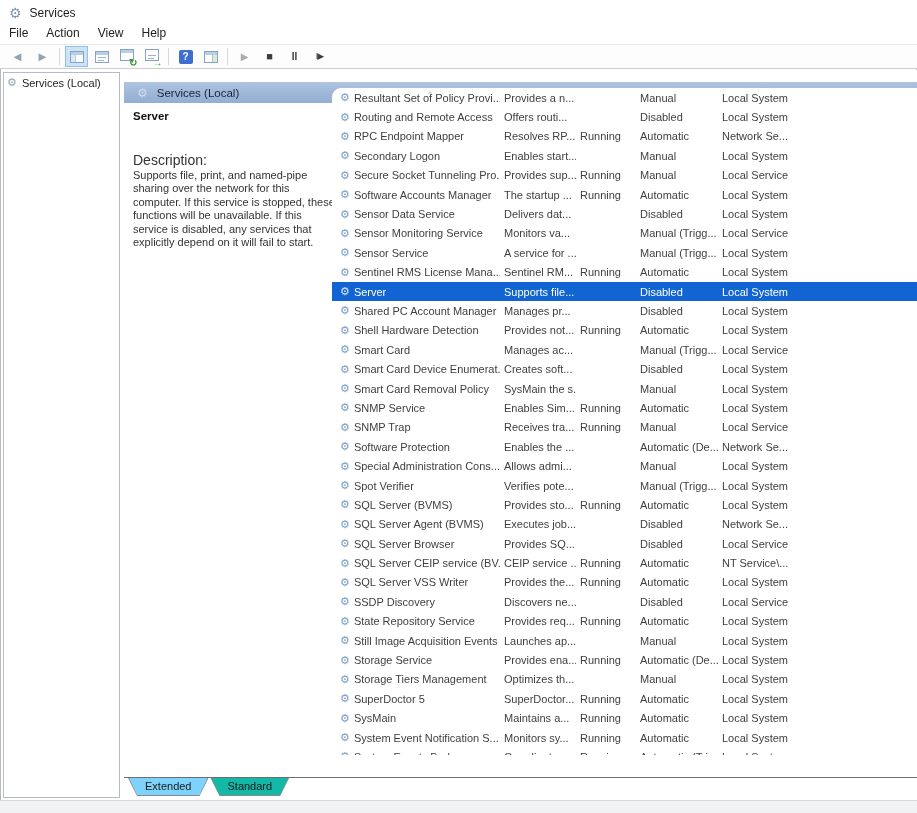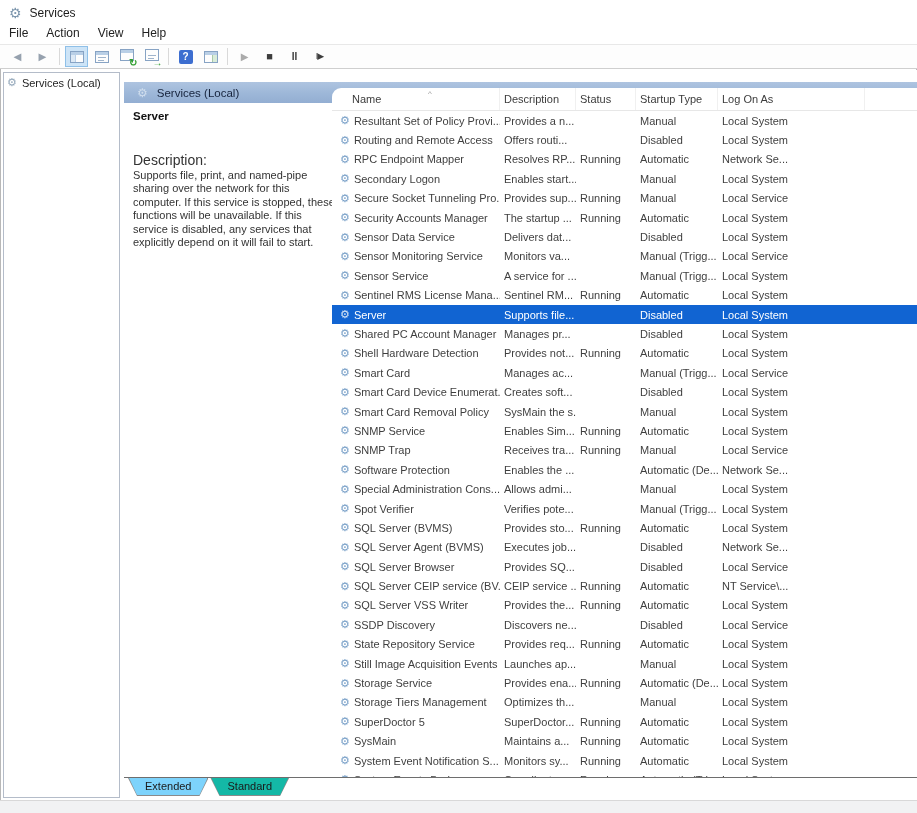--- a/index.html
+++ b/index.html
@@ -179,27 +179,20 @@
   </div>
 
   <div class="detail">
     <div class="svc-name">Server</div>
     <div class="desc-label">Description:</div>
     <div class="desc-text">Supports file, print, and named-pipe sharing over the network for this computer. If this service is stopped, these functions will be unavailable. If this service is disabled, any services that explicitly depend on it will fail to start.</div>
   </div>
 
   <div class="card">
     <span class="sort-caret">^</span>
-    <div class="thead">
-      <div class="hcell first">Name</div>
-      <div class="hcell">Description</div>
-      <div class="hcell">Status</div>
-      <div class="hcell">Startup Type</div>
-      <div class="hcell">Log On As</div>
-    </div>
     <div class="rows">
 
         <div class="row">
           <div class="cell name">
             <span class="gear">⚙</span>
             <span>Resultant Set of Policy Provi...</span>
           </div>
           <div class="cell">Provides a n...</div>
           <div class="cell"></div>
           <div class="cell">Manual</div>
@@ -246,21 +239,21 @@
           </div>
           <div class="cell">Provides sup...</div>
           <div class="cell">Running</div>
           <div class="cell">Manual</div>
           <div class="cell">Local Service</div>
         </div>
 
         <div class="row">
           <div class="cell name">
             <span class="gear">⚙</span>
-            <span>Security Accounts Manager</span>
+            <span>Software Accounts Manager</span>
           </div>
           <div class="cell">The startup ...</div>
           <div class="cell">Running</div>
           <div class="cell">Automatic</div>
           <div class="cell">Local System</div>
         </div>
 
         <div class="row">
           <div class="cell name">
             <span class="gear">⚙</span>

